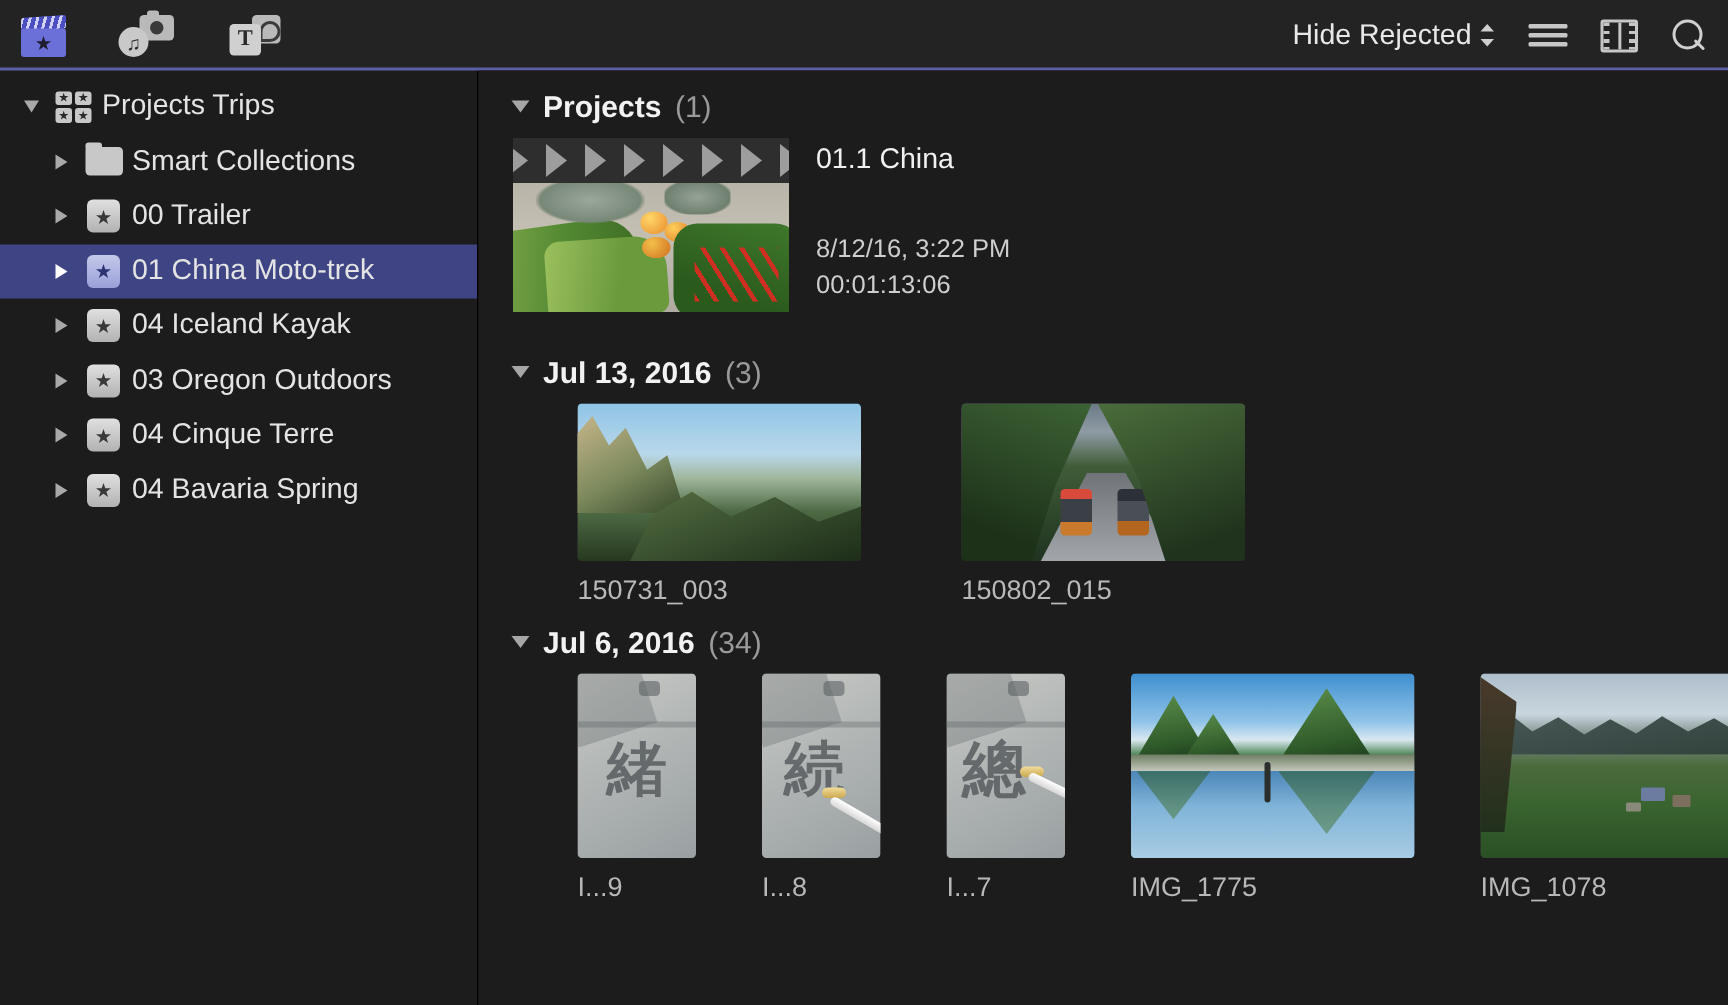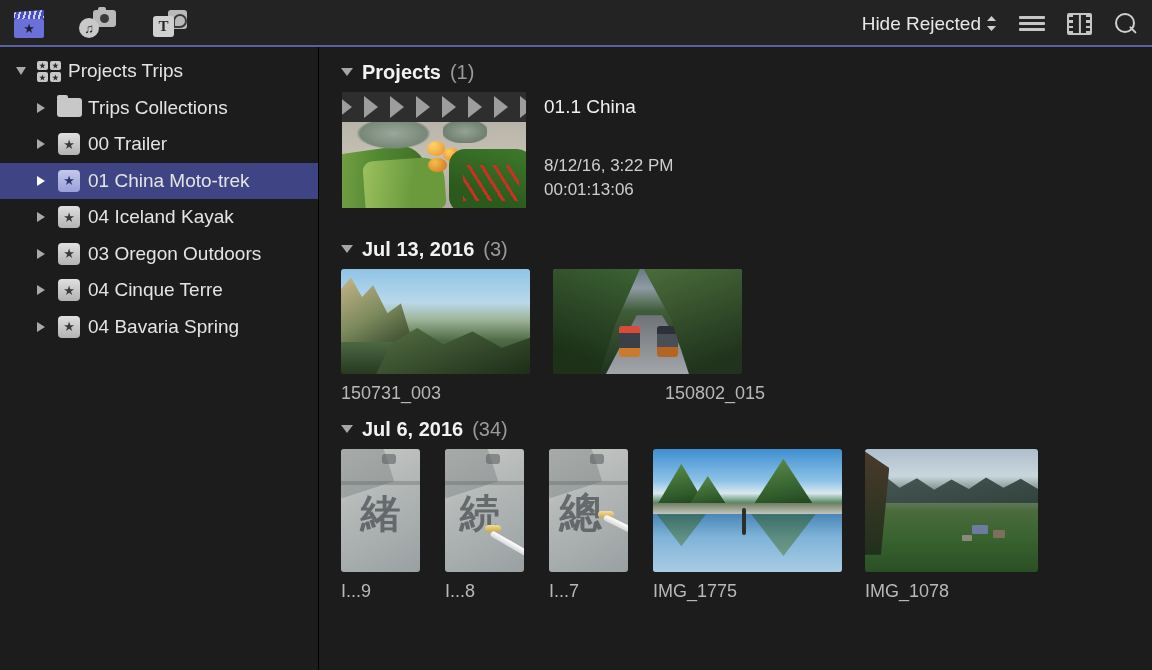--- a/index.html
+++ b/index.html
@@ -211,21 +211,21 @@
   }
   .proj-img { position:absolute; left:0; right:0; top:26px; bottom:0; overflow:hidden; }
 
   .proj-meta { padding-top:4px; color:#ececec; }
   .proj-meta .name { font-size:19px; color:#f0f0f0; }
   .proj-meta .date { font-size:17px; color:#cecece; margin-top:38px; }
   .proj-meta .dur  { font-size:17px; color:#cecece; margin-top:4px; }
 
   
   .clip-row { display:flex; align-items:flex-end; gap:0; }
-  .clip { cursor:default; }
+  .clip { cursor:default;margin-left:44px; }
   .clip .thumb {
     border-radius:3px; overflow:hidden; position:relative;
     background:#333;
   }
   .clip .cname {
     font-size:18px; color:#b8b8b8; margin-top:9px; white-space:nowrap;
   }
 
   
   .art { position:absolute; inset:0; }
@@ -421,21 +421,21 @@
         <span class="label">Projects Trips</span>
       </div>
 
       <div class="side-row lvl1">
         <span class="disc">
             <i class="tri-r"></i>
           </span>
         <span class="ico">
             <span class="ic-folder"></span>
           </span>
-        <span class="label">Trips Collections</span>
+        <span class="label">Smart Collections</span>
       </div>
 
       <div class="side-row lvl1">
         <span class="disc">
             <i class="tri-r"></i>
           </span>
         <span class="ico">
             <span class="ic-event">★</span>
           </span>
         <span class="label">00 Trailer</span>
@@ -543,21 +543,21 @@
 
       <div class="clip-row">
 
         <div class="clip" style="width:212px;">
           <div class="thumb" style="width:189px;height:105px;">
             <div class="art art-wall"></div>
           </div>
           <div class="cname">150731_003</div>
         </div>
 
-        <div class="clip" style="width:212px;text-align:right;">
+        <div class="clip" style="width:212px;">
           <div class="thumb" style="width:189px;height:105px;">
             <div class="art art-road">
               <div class="road-surface"></div>
               <div class="rider r1"></div>
               <div class="rider r2"></div>
             </div>
           </div>
           <div class="cname">150802_015</div>
         </div>
 

